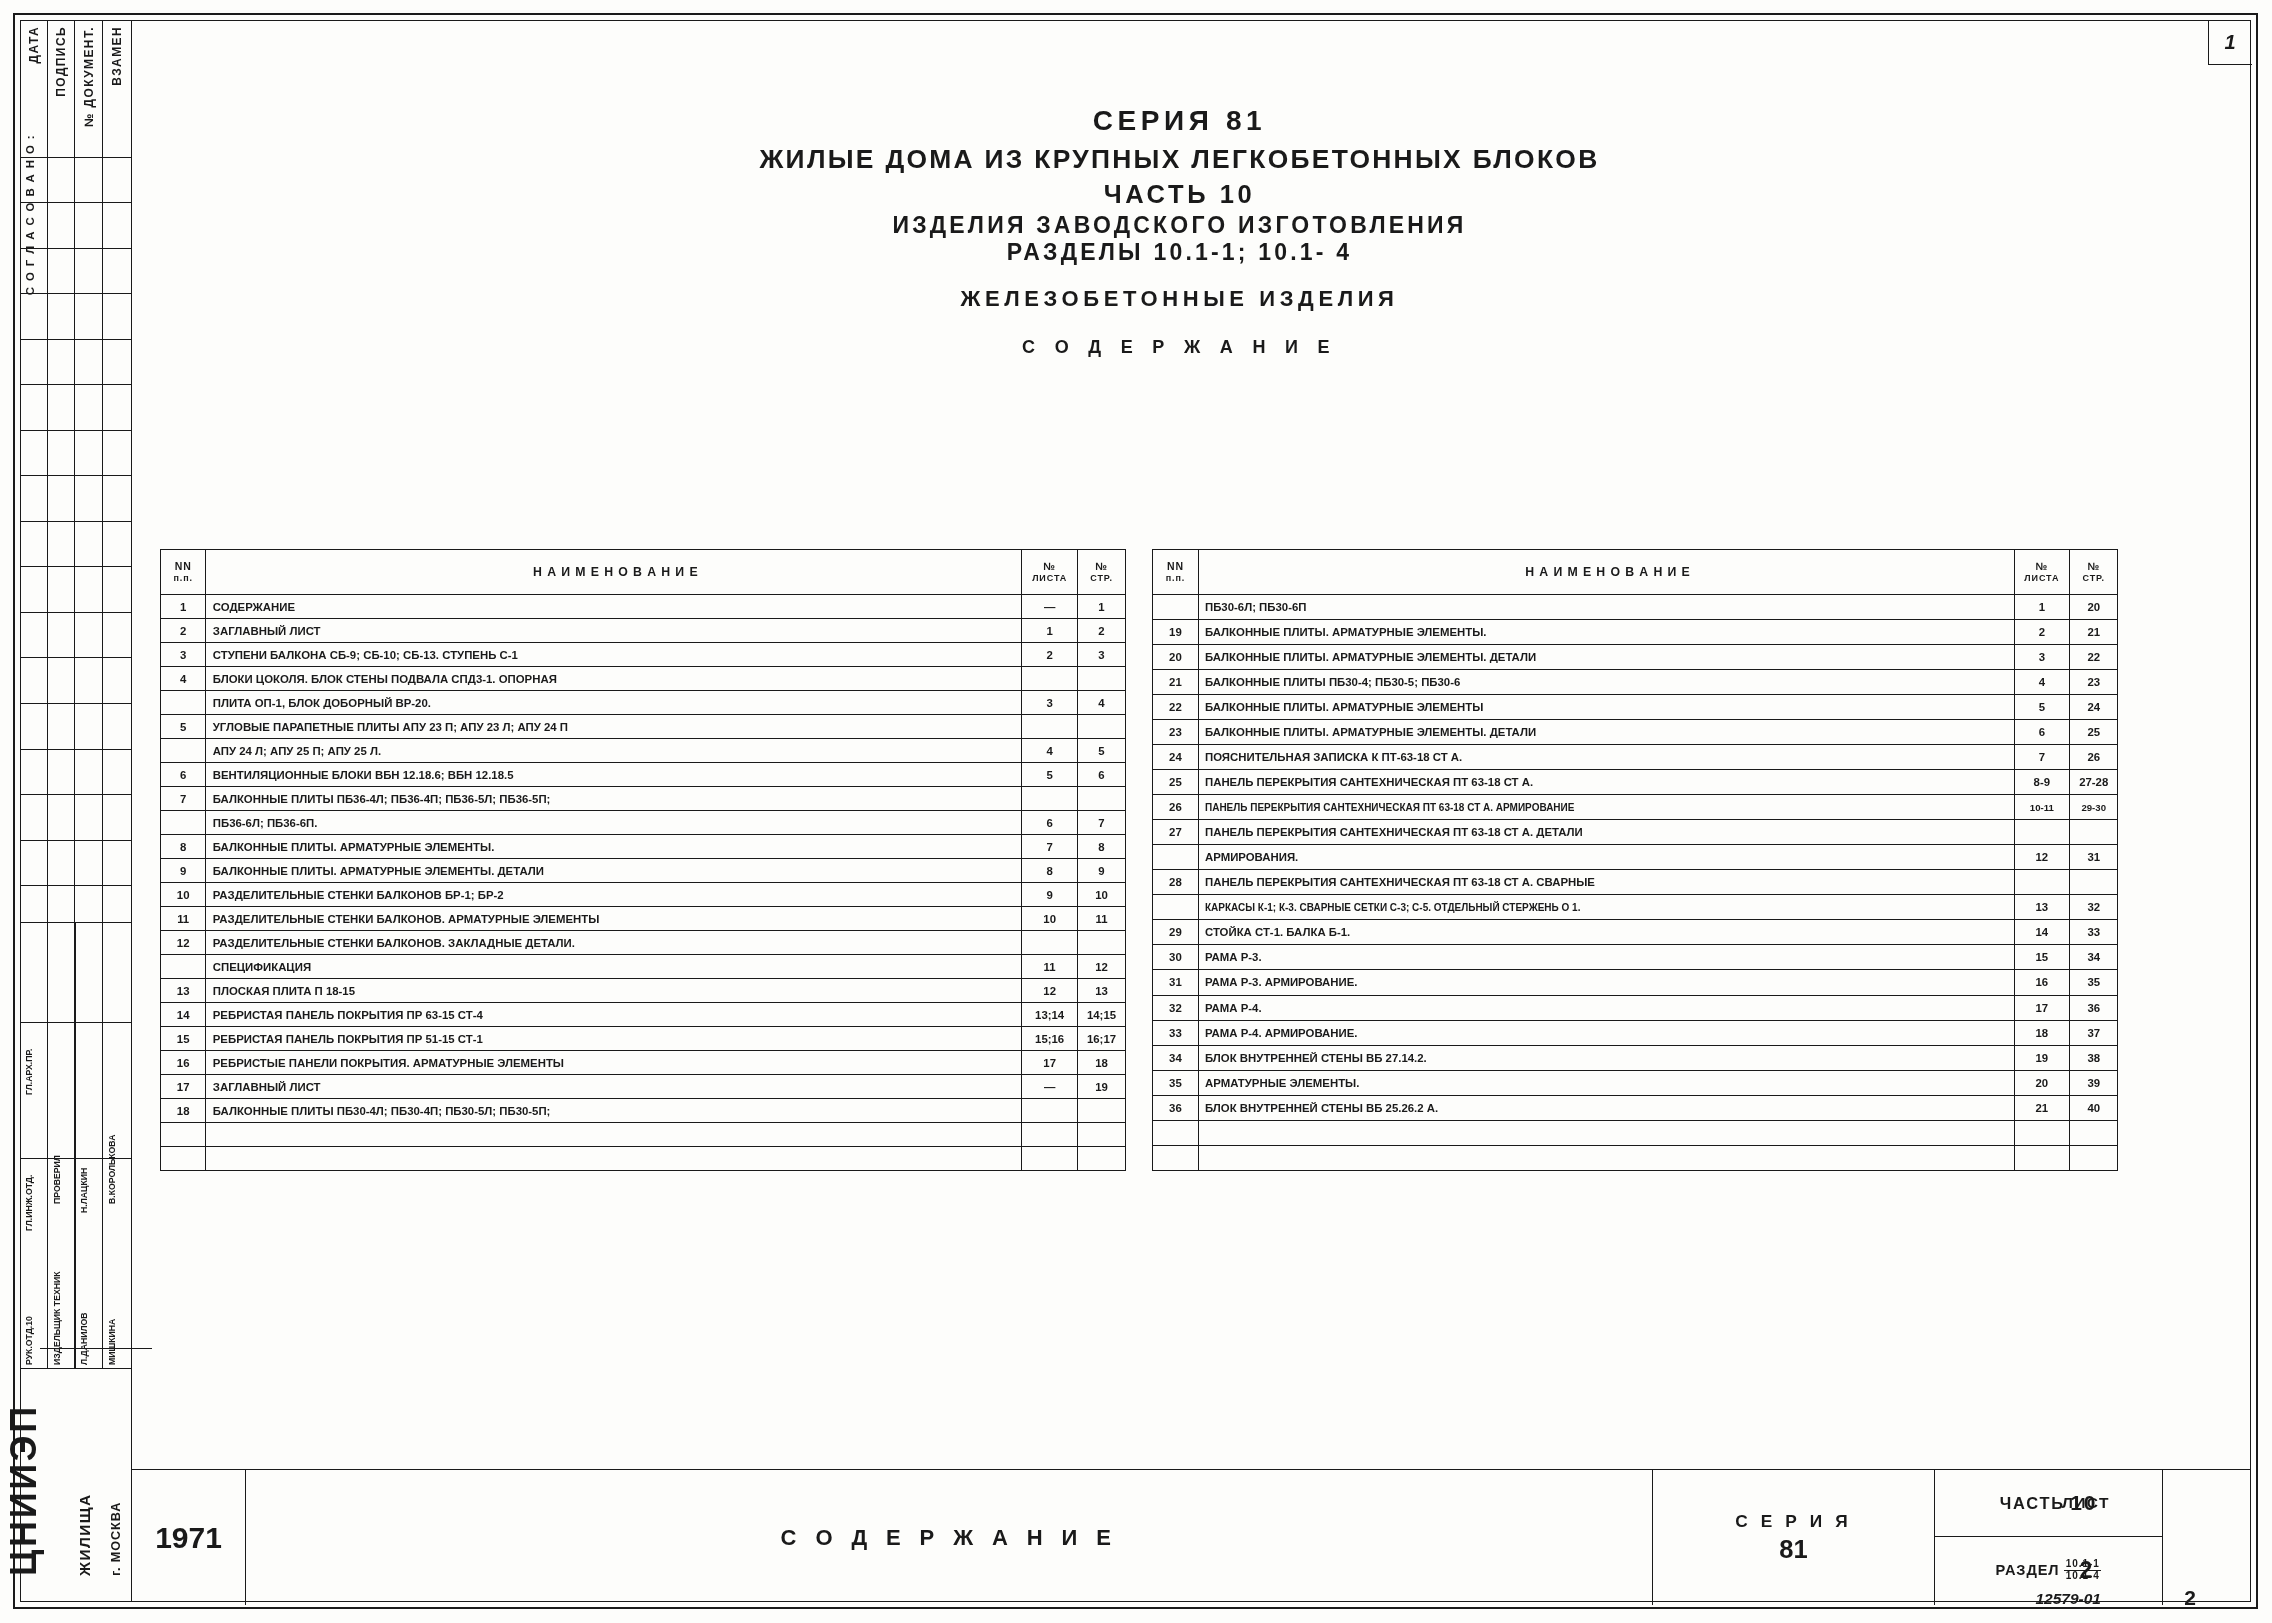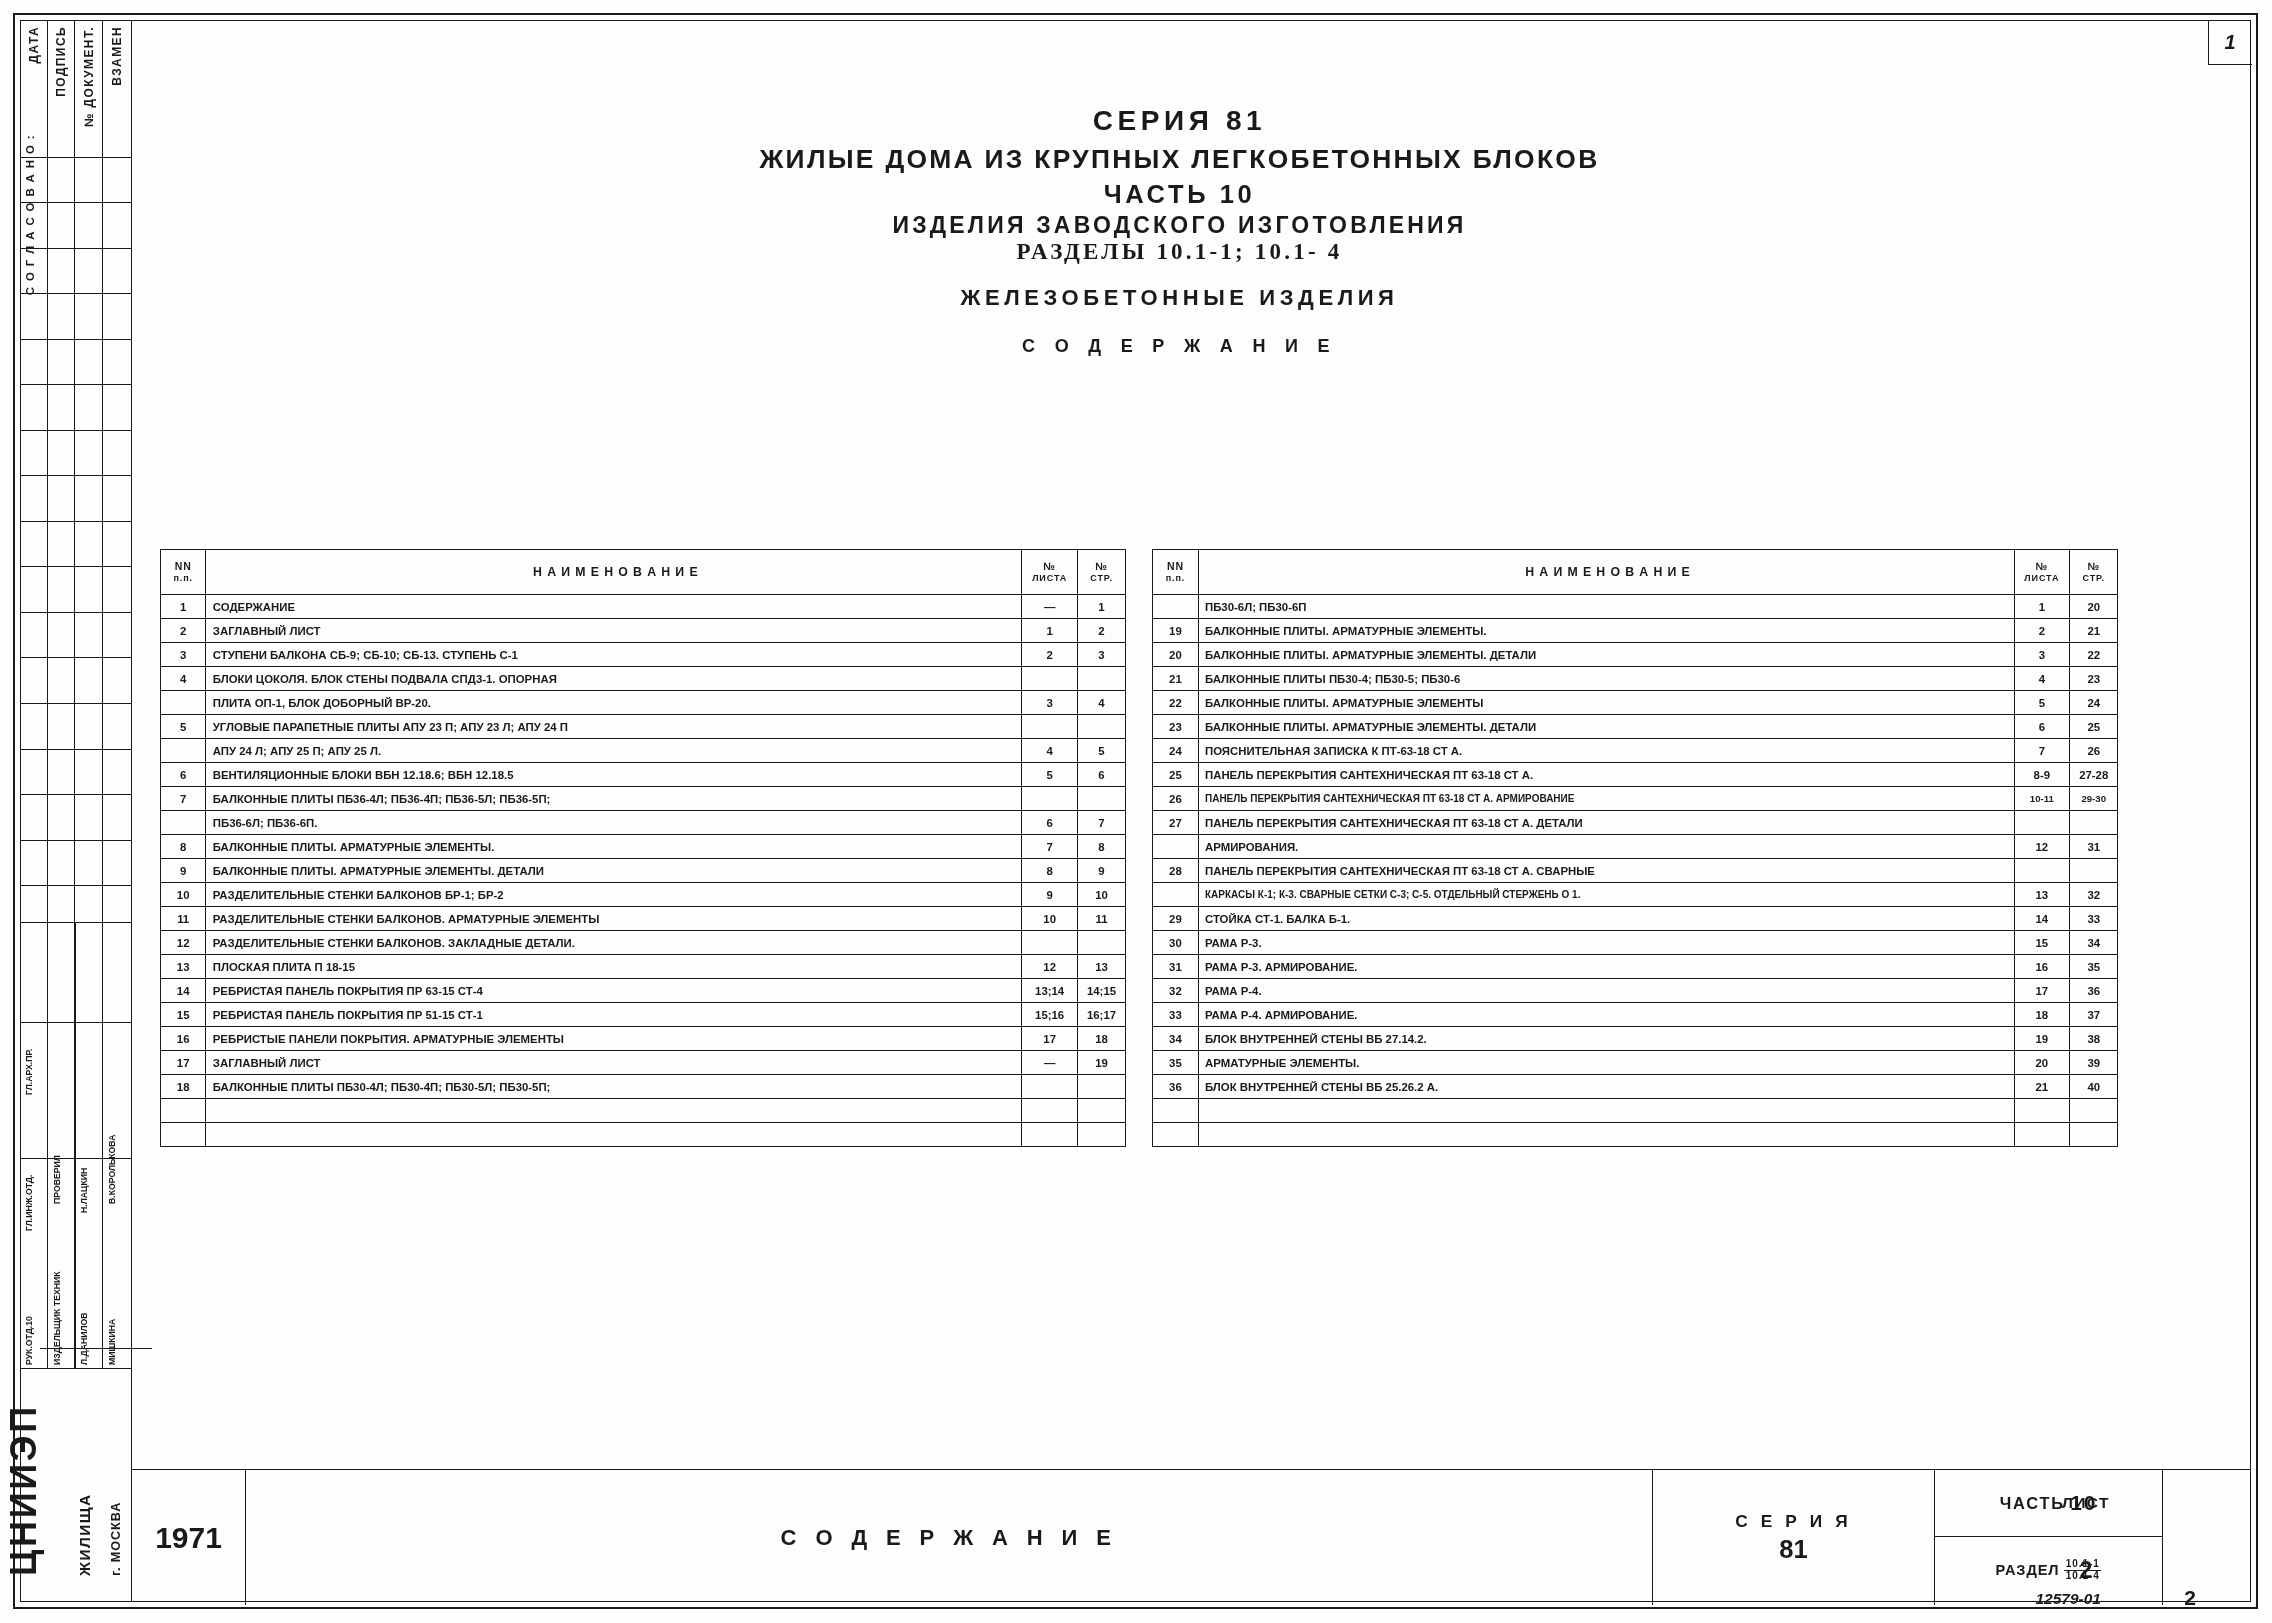--- a/index.html
+++ b/index.html
@@ -168,21 +168,20 @@
     font-size: 25.5px; font-weight: bold; letter-spacing: 3.6px;
     margin-bottom: 3px;
   }
   .t-line4 {
     font-size: 23px; font-weight: bold; letter-spacing: 3.2px;
     margin-bottom: 0;
   }
   .t-line5 {
     font-size: 23px; font-weight: bold; letter-spacing: 3.2px;
     margin-bottom: 20px;
-    font-family: Liberation Serif, serif;
   }
   .t-line6 {
     font-size: 22px; font-weight: bold; letter-spacing: 4.6px;
     margin-bottom: 25.5px;
   }
   .t-contents {
     font-size: 18px; font-weight: bold; letter-spacing: 7.3px;
     margin-bottom: 12px;
   }
   
@@ -509,20 +508,26 @@
             <td class="col-list">10</td>
             <td class="col-str">11</td>
           </tr>
         <tr>
             <td class="col-nn">12</td>
             <td class="col-name">РАЗДЕЛИТЕЛЬНЫЕ  СТЕНКИ  БАЛКОНОВ. ЗАКЛАДНЫЕ  ДЕТАЛИ.</td>
             <td class="col-list"></td>
             <td class="col-str"></td>
           </tr>
         <tr>
+            <td class="col-nn"></td>
+            <td class="col-name">СПЕЦИФИКАЦИЯ</td>
+            <td class="col-list">11</td>
+            <td class="col-str">12</td>
+          </tr>
+        <tr>
             <td class="col-nn">13</td>
             <td class="col-name">ПЛОСКАЯ   ПЛИТА     П 18-15</td>
             <td class="col-list">12</td>
             <td class="col-str">13</td>
           </tr>
         <tr>
             <td class="col-nn">14</td>
             <td class="col-name">РЕБРИСТАЯ  ПАНЕЛЬ   ПОКРЫТИЯ     ПР 63-15 СТ-4</td>
             <td class="col-list">13;14</td>
             <td class="col-str">14;15</td>

